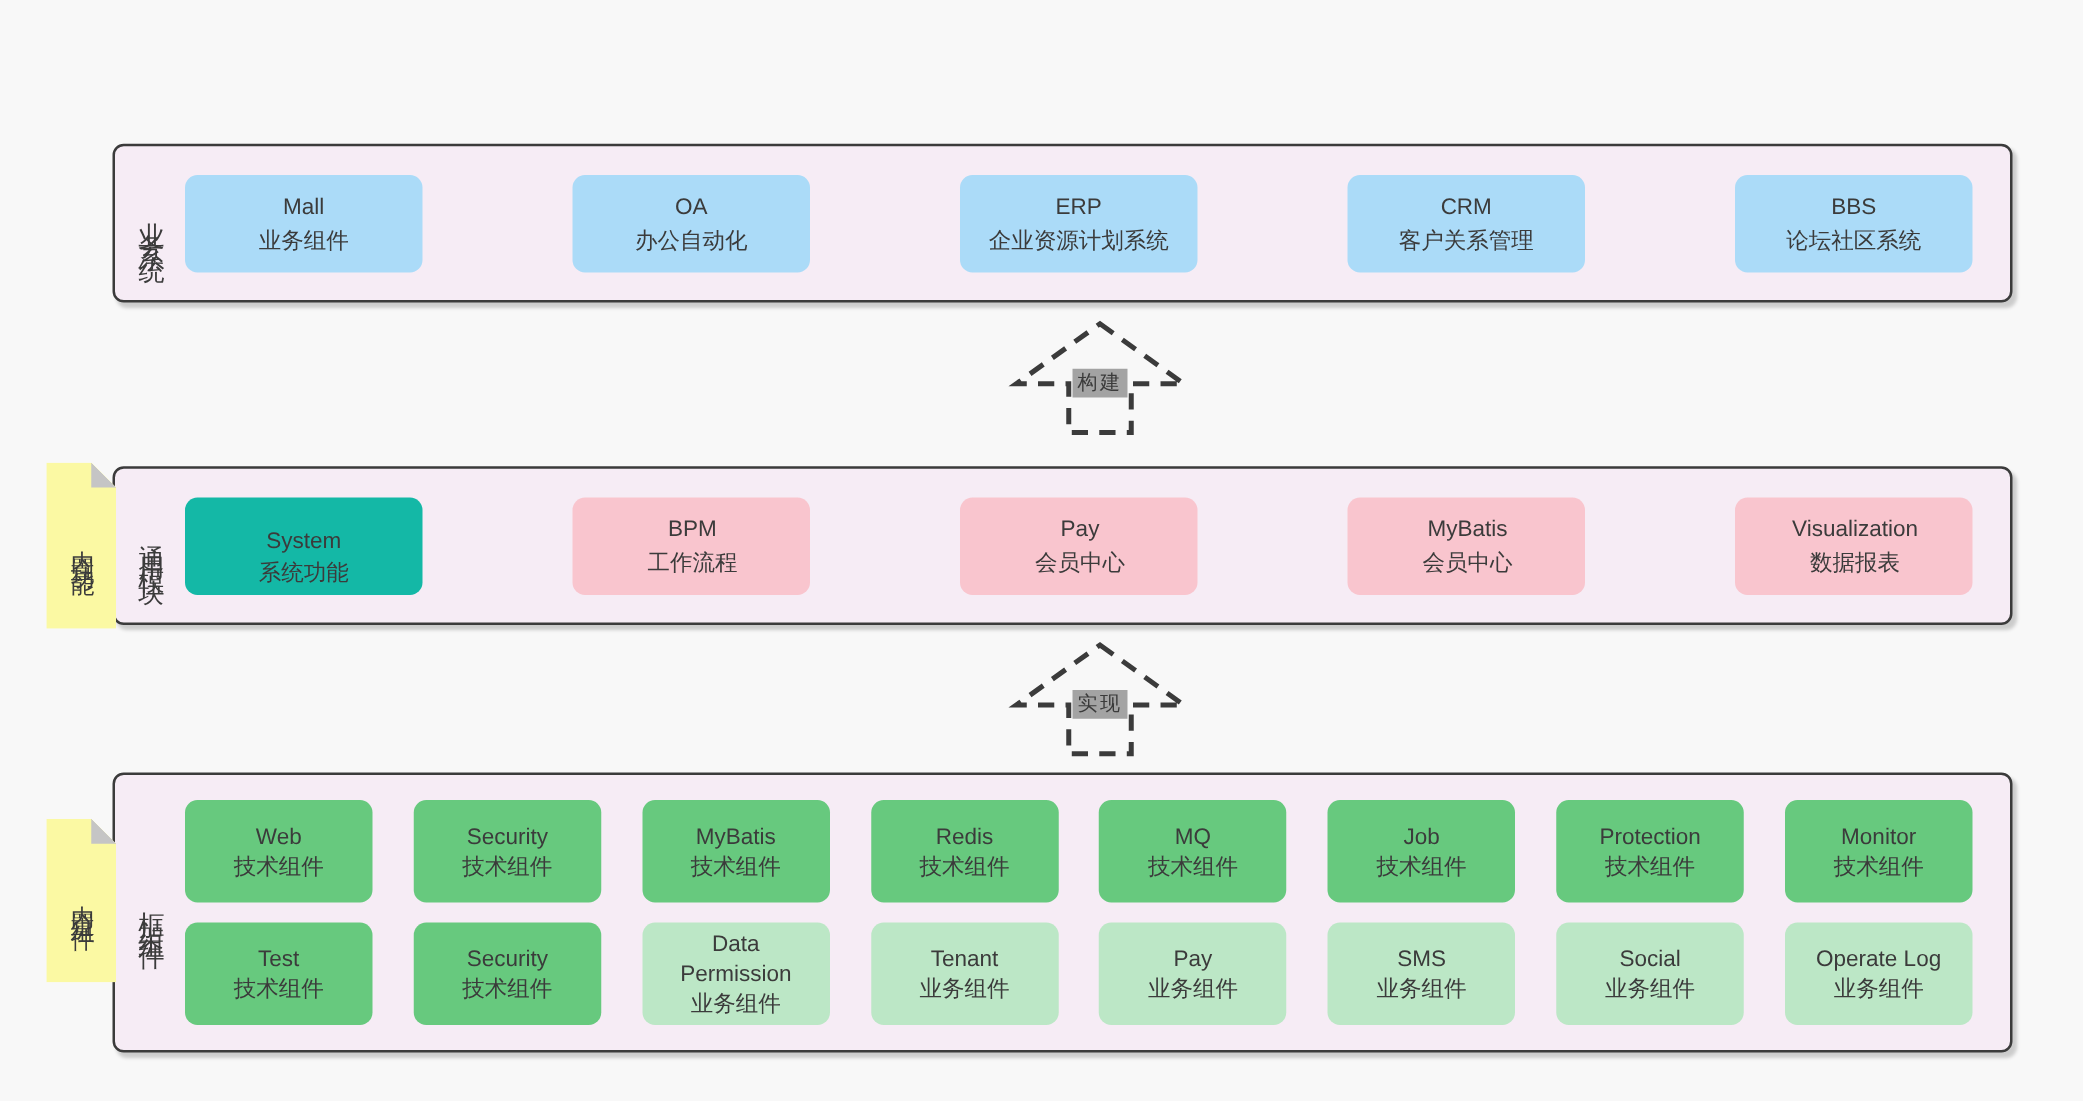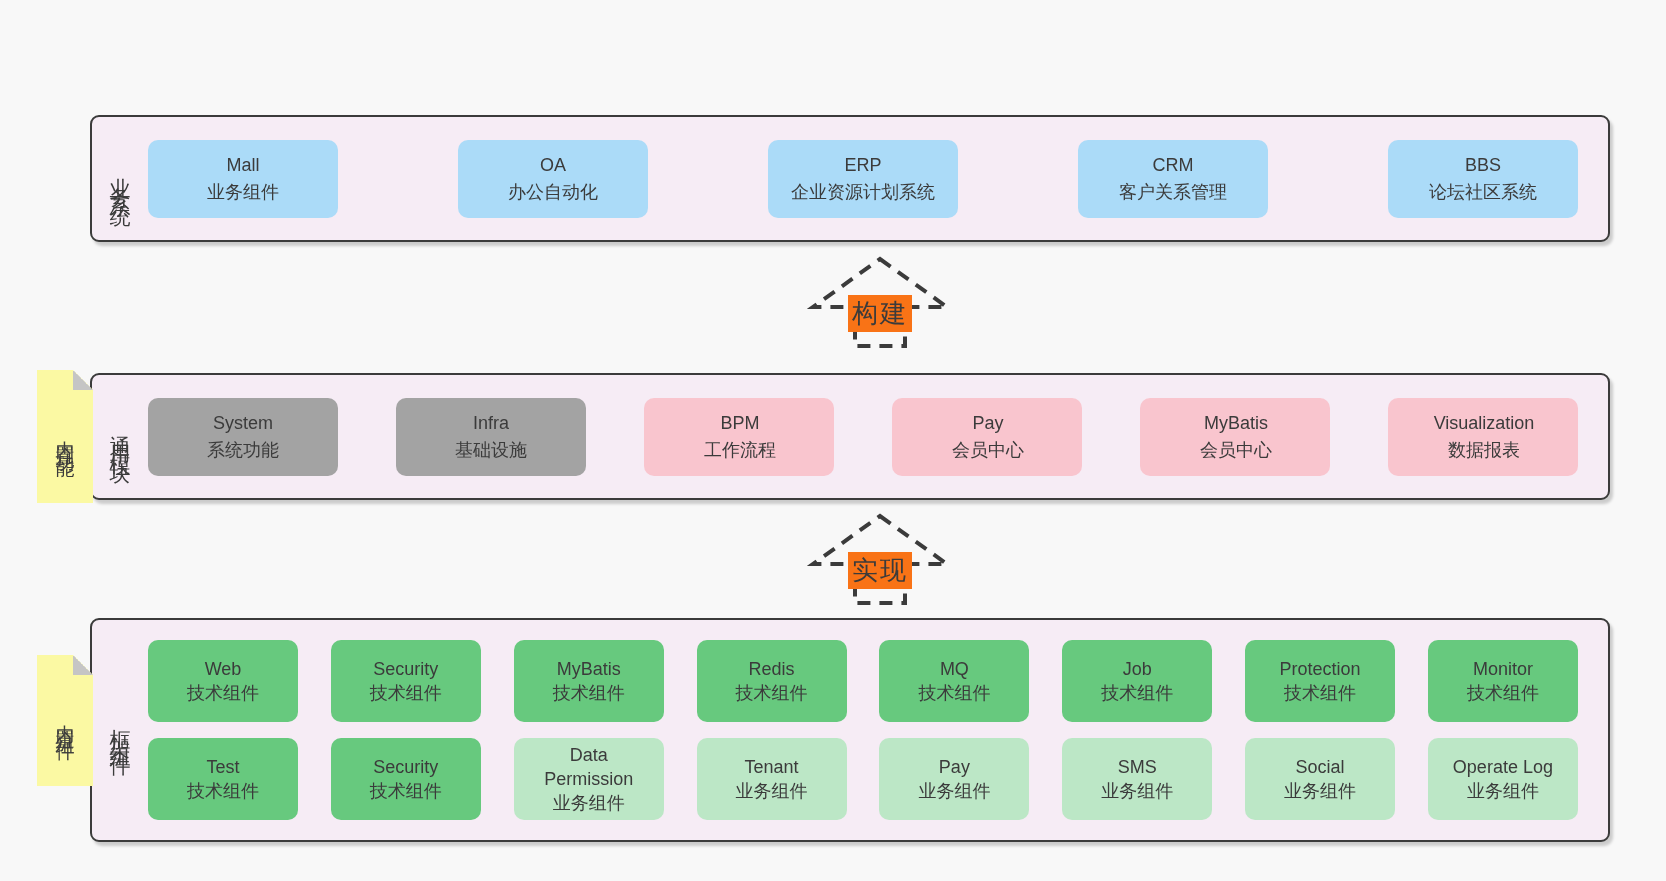--- a/index.html
+++ b/index.html
@@ -64,21 +64,21 @@
     text-align:center;
     font-size:18px;
     line-height:1.45;
     color:#3b3b3b;
     box-sizing:border-box;
     padding:4px 10px;
   }
   .box-lg{width:190px;min-height:78px;}
   .box-sm{width:150px;min-height:82px;line-height:1.35;}
   .v-blue{background:#abdbf8;}
-  .v-red{background:#a3a3a3;}
+  .v-red{background:#14b8a6;justify-content:flex-end;}
   .v-pink{background:#f9c5ce;padding-left:12px;}
   .v-green{background:#67c97e;}
   .v-lightgreen{background:#bce7c6;}
   .note{
     position:absolute;
     left:37px;width:56px;
     background:#fbf9a3;
     clip-path:polygon(0 0,calc(100% - 20px) 0,100% 20px,100% 100%,0 100%);
     display:flex;
     align-items:center;
@@ -104,23 +104,23 @@
     position:absolute;
     width:170px;height:95px;
   }
   .arrow-1{left:795px;top:255px;}
   .arrow-2{left:795px;top:512px;}
   .arrow svg{position:absolute;left:0;top:0;}
   .arrow-label{
     position:absolute;
     left:50%;top:40px;
     transform:translateX(-50%);
-    background:#f97316;
+    background:#a3a3a3;
     padding:1px 4px;
-    font-size:26px;
+    font-size:16px;
     letter-spacing:2px;
     white-space:nowrap;
   }
 </style>
 </head>
 <body>
 
 <div class="canvas">
 
   <section class="band band-top">
@@ -156,24 +156,20 @@
     <div class="arrow-label">构建</div>
   </div>
 
   <section class="band band-mid">
     <div class="band-label">通用模块</div>
     <div class="boxes-area">
       <div class="box box-lg v-red">
         <div>System</div>
         <div>系统功能</div>
       </div>
-      <div class="box box-lg v-red">
-        <div>Infra</div>
-        <div>基础设施</div>
-      </div>
       <div class="box box-lg v-pink">
         <div>BPM</div>
         <div>工作流程</div>
       </div>
       <div class="box box-lg v-pink">
         <div>Pay</div>
         <div>会员中心</div>
       </div>
       <div class="box box-lg v-pink">
         <div>MyBatis</div>

